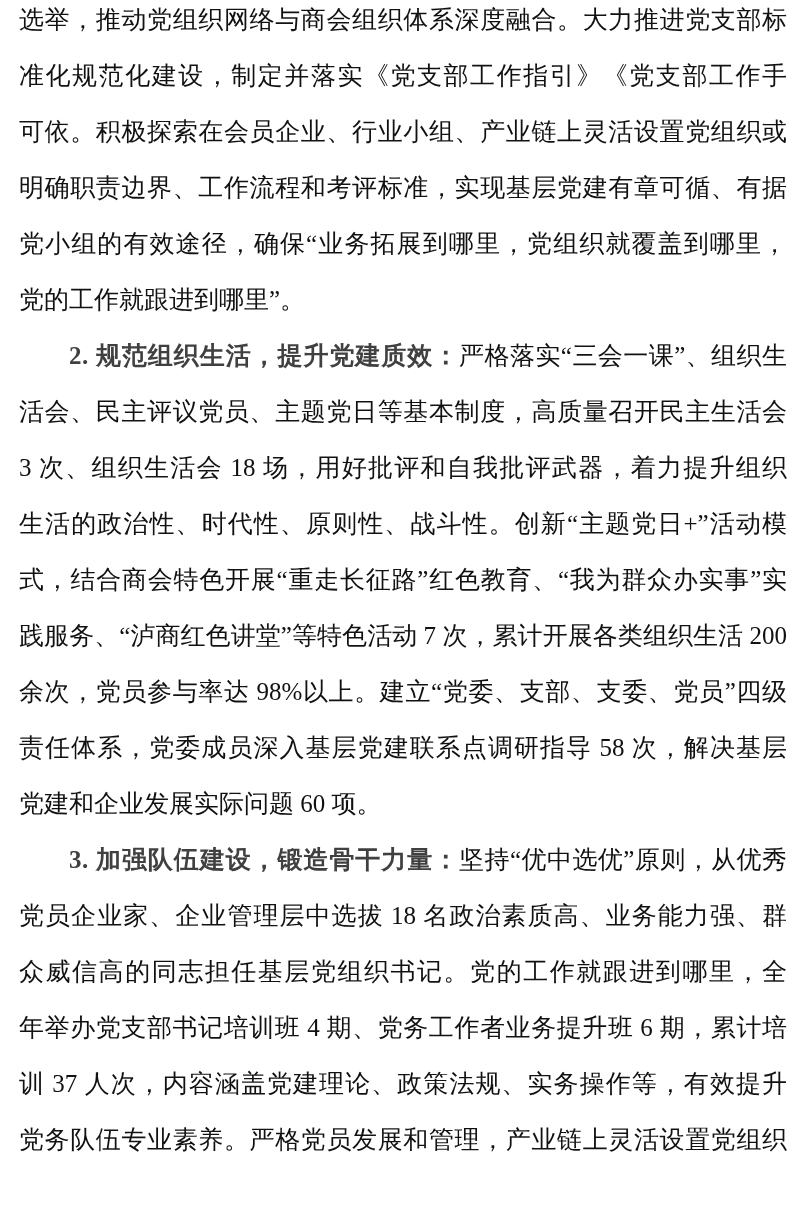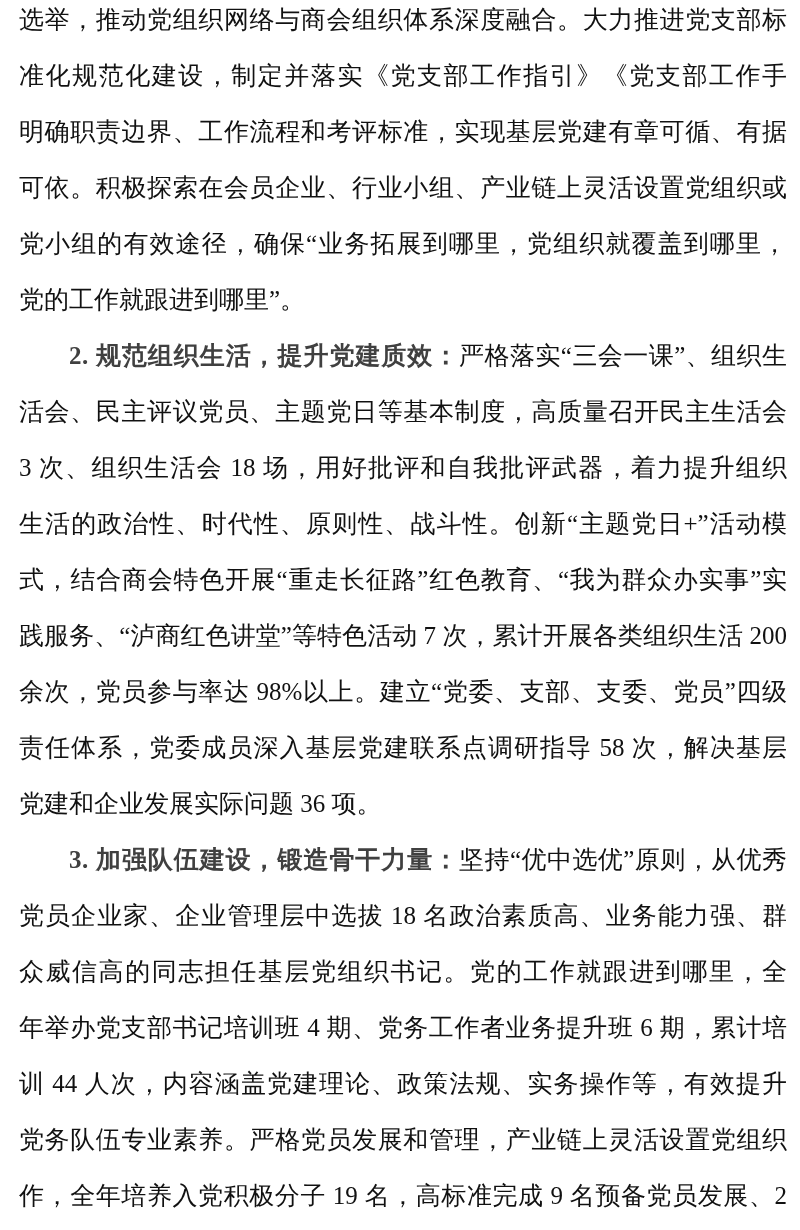--- a/index.html
+++ b/index.html
@@ -47,42 +47,41 @@
 </style>
 </head>
 <body>
 
 <div class="page">
   <div class="content">
 
     <div>
       <div class="line"><span>选举，推动党组织网络与商会组织体系深度融合。大力推进党支部标</span></div>
       <div class="line"><span>准化规范化建设，制定并落实《党支部工作指引》《党支部工作手册》，</span></div>
+      <div class="line"><span>可依。积极探索在会员企业、行业小组、产业链上灵活设置党组织或</span></div>
       <div class="line"><span>明确职责边界、工作流程和考评标准，实现基层党建有章可循、有据</span></div>
-      <div class="line"><span>可依。积极探索在会员企业、行业小组、产业链上灵活设置党组织或</span></div>
       <div class="line"><span>党小组的有效途径，确保“业务拓展到哪里，党组织就覆盖到哪里，</span></div>
       <div class="line para-end"><span>党的工作就跟进到哪里”。</span></div>
     </div>
 
     <div>
       <div class="line indent"><b class="lead">2. 规范组织生活，提升党建质效：</b><span>严格落实“三会一课”、组织生</span></div>
       <div class="line"><span>活会、民主评议党员、主题党日等基本制度，高质量召开民主生活会</span></div>
       <div class="line"><span>3 次、组织生活会 18 场，用好批评和自我批评武器，着力提升组织</span></div>
       <div class="line"><span>生活的政治性、时代性、原则性、战斗性。创新“主题党日+”活动模</span></div>
       <div class="line"><span>式，结合商会特色开展“重走长征路”红色教育、“我为群众办实事”实</span></div>
       <div class="line"><span>践服务、“泸商红色讲堂”等特色活动 7 次，累计开展各类组织生活 200</span></div>
       <div class="line"><span>余次，党员参与率达 98%以上。建立“党委、支部、支委、党员”四级</span></div>
       <div class="line"><span>责任体系，党委成员深入基层党建联系点调研指导 58 次，解决基层</span></div>
-      <div class="line para-end"><span>党建和企业发展实际问题 36 项。</span></div>
+      <div class="line para-end"><span>党建和企业发展实际问题 60 项。</span></div>
     </div>
 
     <div>
       <div class="line indent"><b class="lead">3. 加强队伍建设，锻造骨干力量：</b><span>坚持“优中选优”原则，从优秀</span></div>
       <div class="line"><span>党员企业家、企业管理层中选拔 18 名政治素质高、业务能力强、群</span></div>
       <div class="line"><span>众威信高的同志担任基层党组织书记。党的工作就跟进到哪里，全</span></div>
       <div class="line"><span>年举办党支部书记培训班 4 期、党务工作者业务提升班 6 期，累计培</span></div>
-      <div class="line"><span>训 44 人次，内容涵盖党建理论、政策法规、实务操作等，有效提升</span></div>
+      <div class="line"><span>训 37 人次，内容涵盖党建理论、政策法规、实务操作等，有效提升</span></div>
       <div class="line"><span>党务队伍专业素养。严格党员发展和管理，产业链上灵活设置党组织或</span></div>
-      <div class="line"><span>作，全年培养入党积极分子 19 名，高标准完成 9 名预备党员发展、2</span></div>
     </div>
 
   </div>
 </div>
 
 </body></html>

